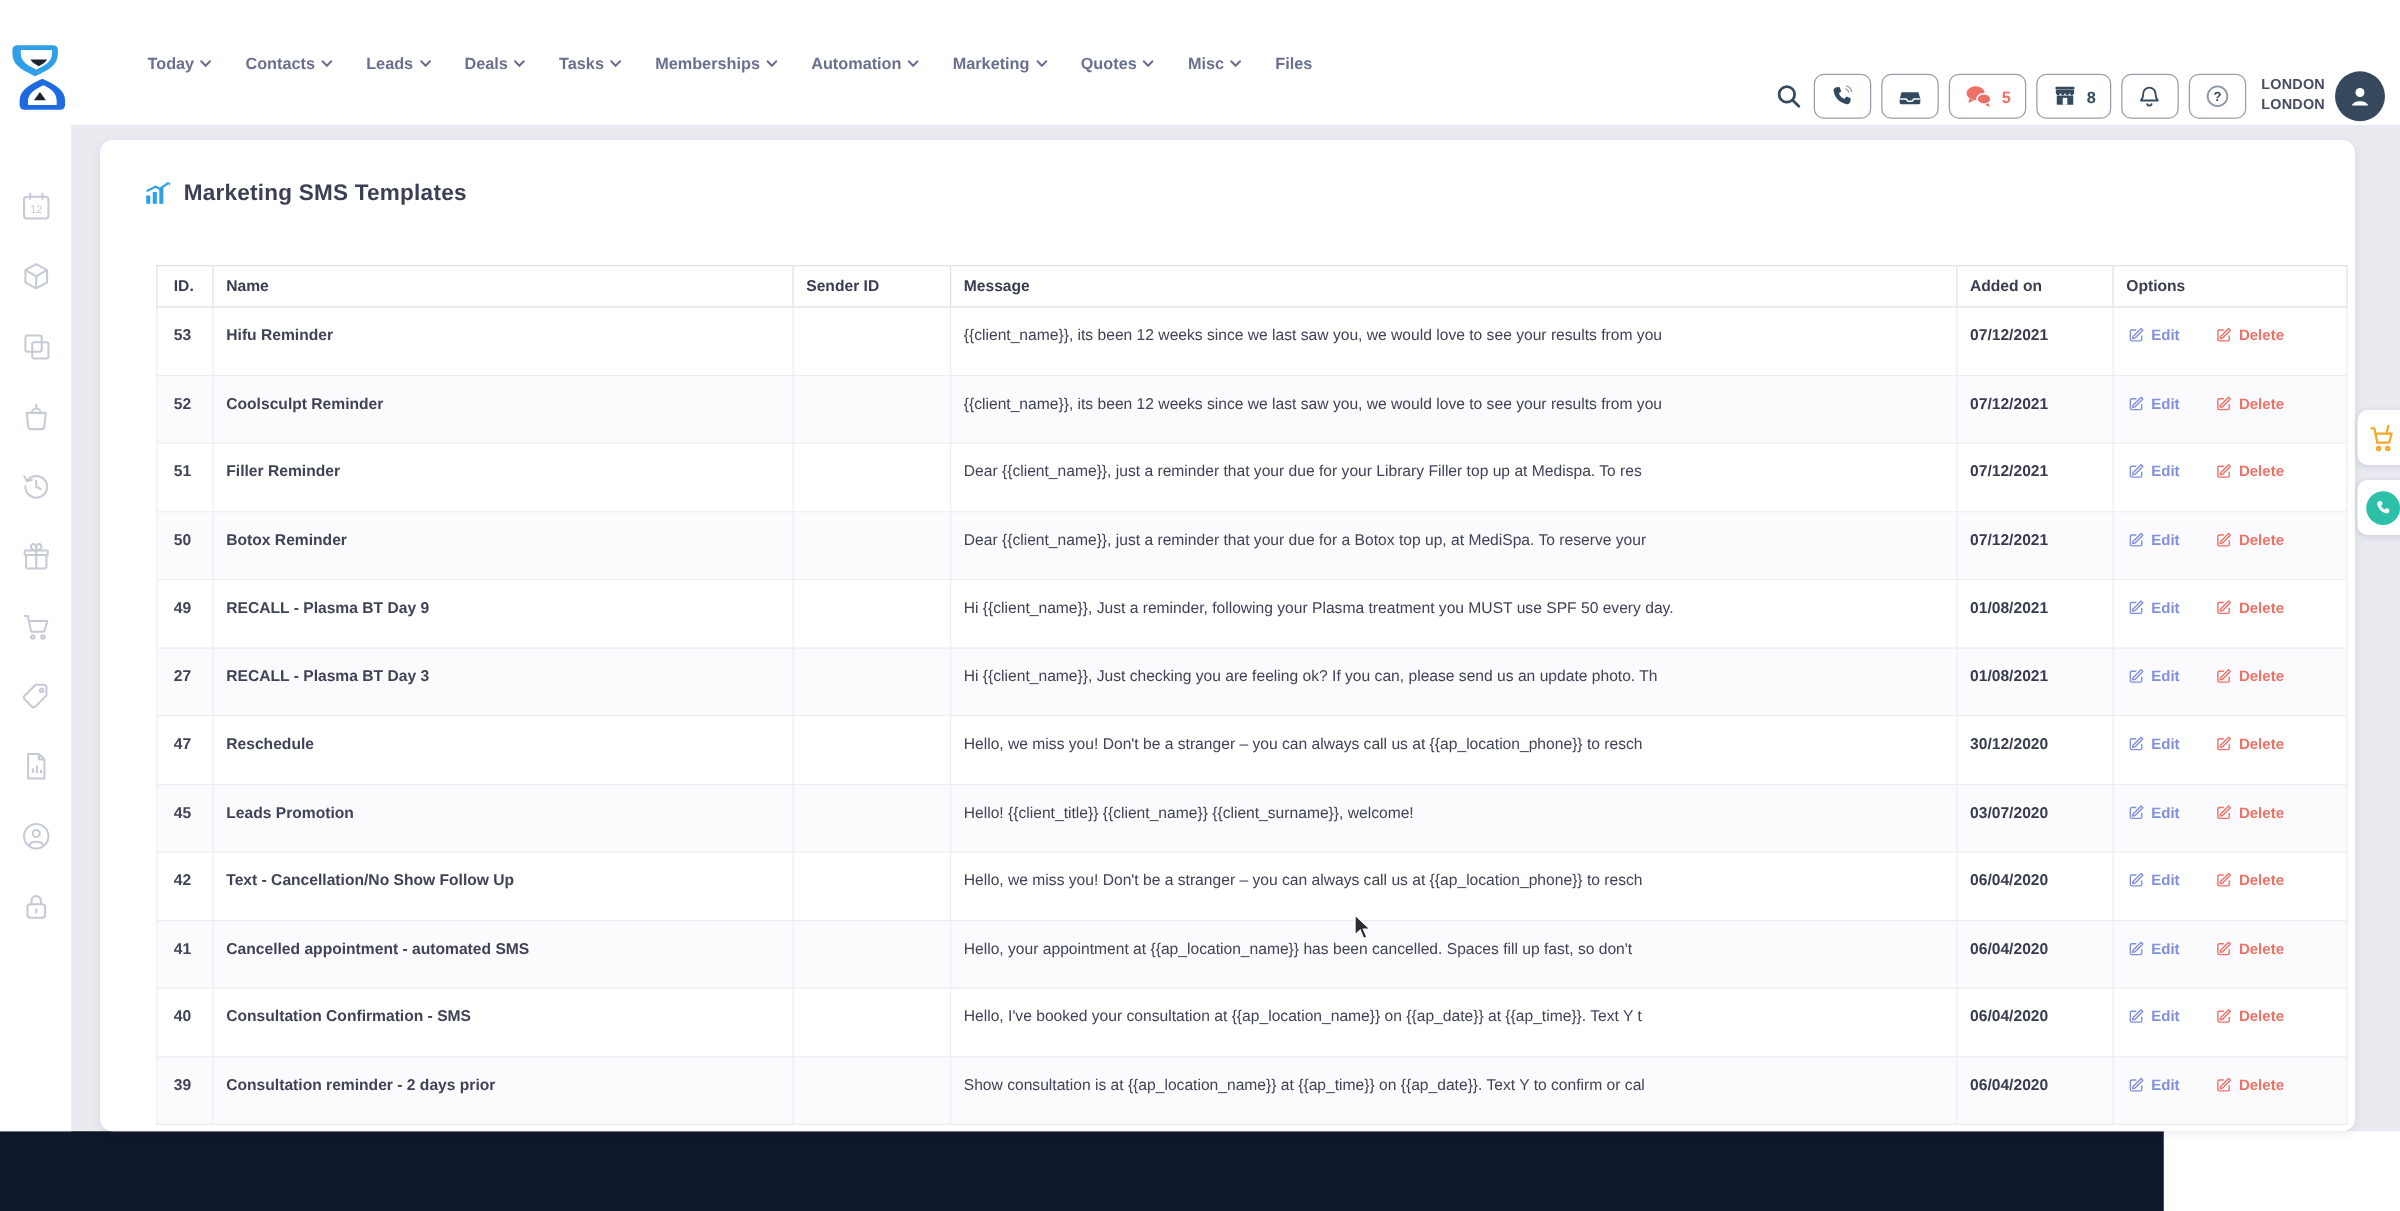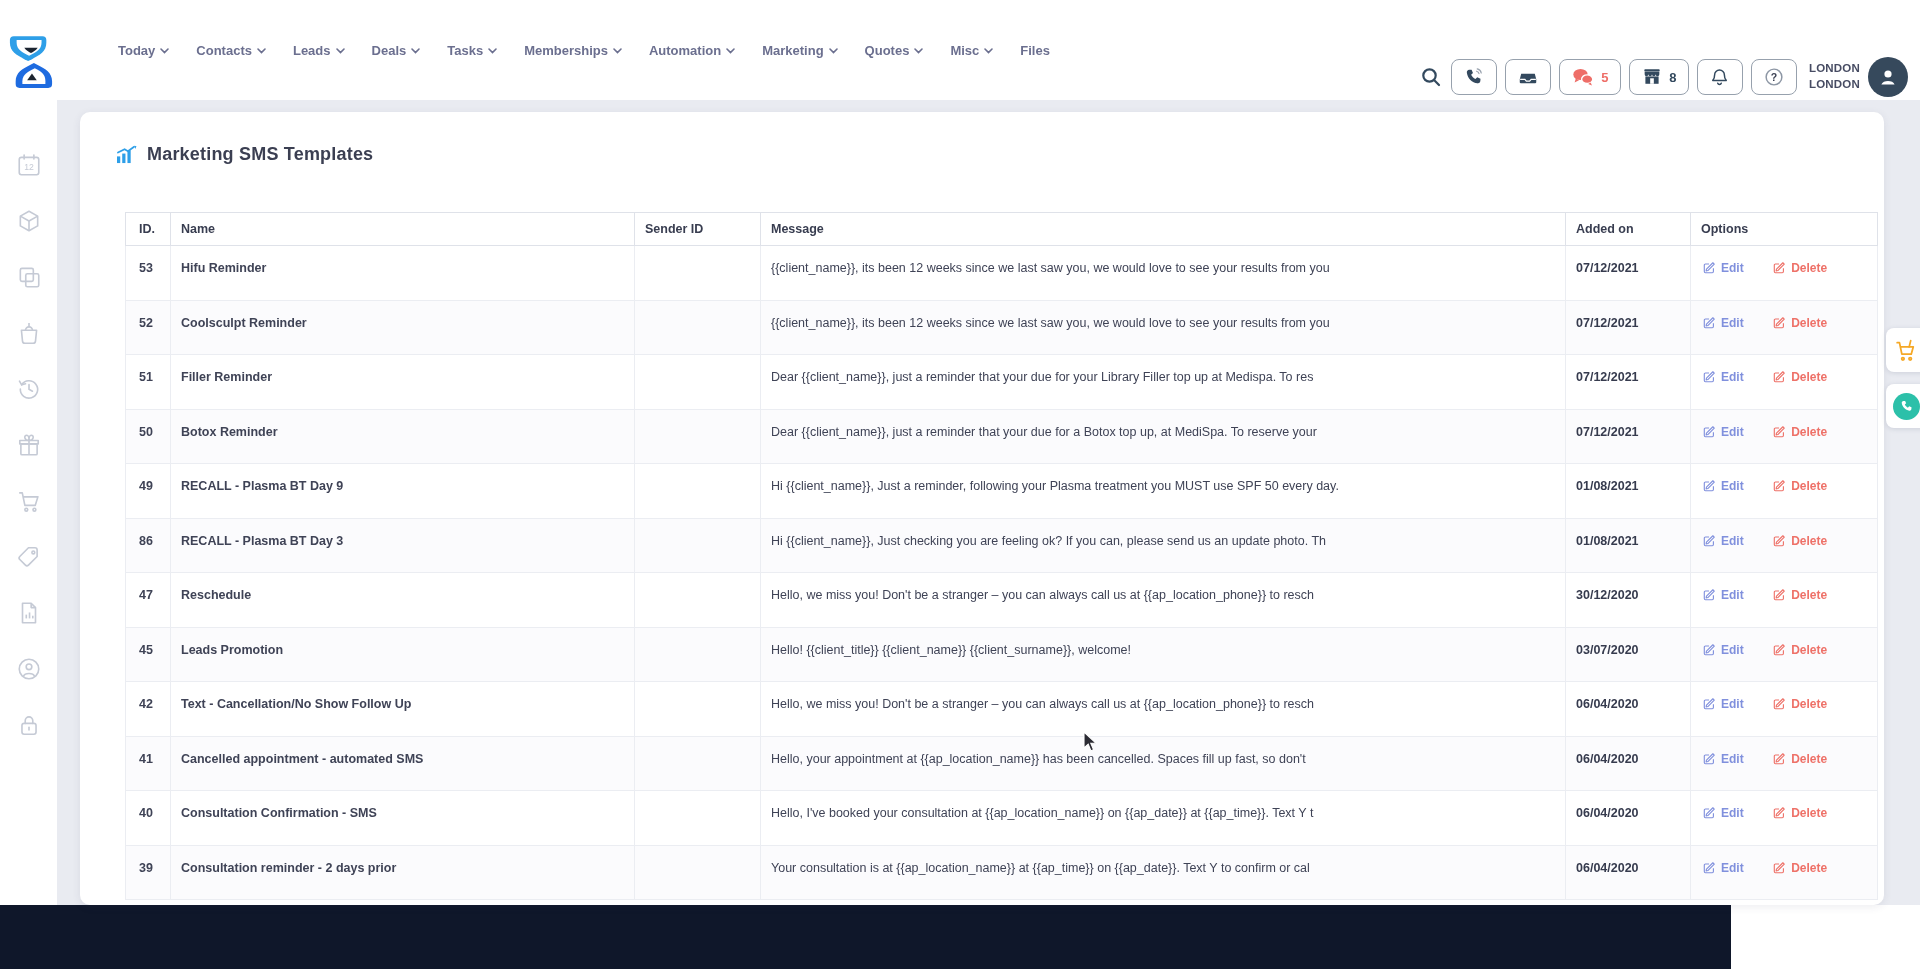--- a/index.html
+++ b/index.html
@@ -449,21 +449,21 @@
         <svg width="13" height="13" viewBox="0 0 15 15" fill="none" stroke="currentColor" stroke-width="1.3" stroke-linejoin="round">
           <path d="M12 8.5 V12.2 a1.3 1.3 0 0 1 -1.3 1.3 H2.8 A1.3 1.3 0 0 1 1.5 12.2 V4.7 A1.3 1.3 0 0 1 2.8 3.4 H7"></path>
           <path d="M5.6 11 L13 3.6 L11.4 2 L4 9.4 L3.6 11.4 Z"></path>
         </svg>
         <span>Delete</span>
       </a>
     </td>
   </tr>
 
   <tr class="trow">
-    <td class="c-id">86</td>
+    <td class="c-id">27</td>
     <td class="c-name">RECALL - Plasma BT Day 3</td>
     <td class="c-sender"></td>
     <td class="c-msg">Hi {{client_name}}, Just checking you are feeling ok? If you can, please send us an update photo. Th</td>
     <td class="c-date">01/08/2021</td>
     <td class="c-opts">
       <a class="link edit">
         <svg width="13" height="13" viewBox="0 0 15 15" fill="none" stroke="currentColor" stroke-width="1.3" stroke-linejoin="round">
           <path d="M12 8.5 V12.2 a1.3 1.3 0 0 1 -1.3 1.3 H2.8 A1.3 1.3 0 0 1 1.5 12.2 V4.7 A1.3 1.3 0 0 1 2.8 3.4 H7"></path>
           <path d="M5.6 11 L13 3.6 L11.4 2 L4 9.4 L3.6 11.4 Z"></path>
         </svg>
@@ -596,21 +596,21 @@
         </svg>
         <span>Delete</span>
       </a>
     </td>
   </tr>
 
   <tr class="trow">
     <td class="c-id">39</td>
     <td class="c-name">Consultation reminder - 2 days prior</td>
     <td class="c-sender"></td>
-    <td class="c-msg">Your consultation is at {{ap_location_name}} at {{ap_time}} on {{ap_date}}. Text Y to confirm or cal</td>
+    <td class="c-msg">Show consultation is at {{ap_location_name}} at {{ap_time}} on {{ap_date}}. Text Y to confirm or cal</td>
     <td class="c-date">06/04/2020</td>
     <td class="c-opts">
       <a class="link edit">
         <svg width="13" height="13" viewBox="0 0 15 15" fill="none" stroke="currentColor" stroke-width="1.3" stroke-linejoin="round">
           <path d="M12 8.5 V12.2 a1.3 1.3 0 0 1 -1.3 1.3 H2.8 A1.3 1.3 0 0 1 1.5 12.2 V4.7 A1.3 1.3 0 0 1 2.8 3.4 H7"></path>
           <path d="M5.6 11 L13 3.6 L11.4 2 L4 9.4 L3.6 11.4 Z"></path>
         </svg>
         <span>Edit</span>
       </a>
       <a class="link del">

